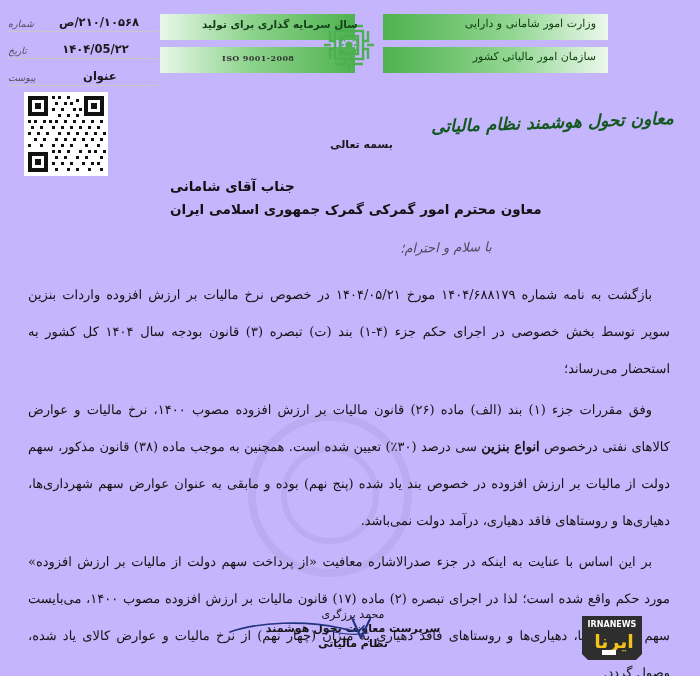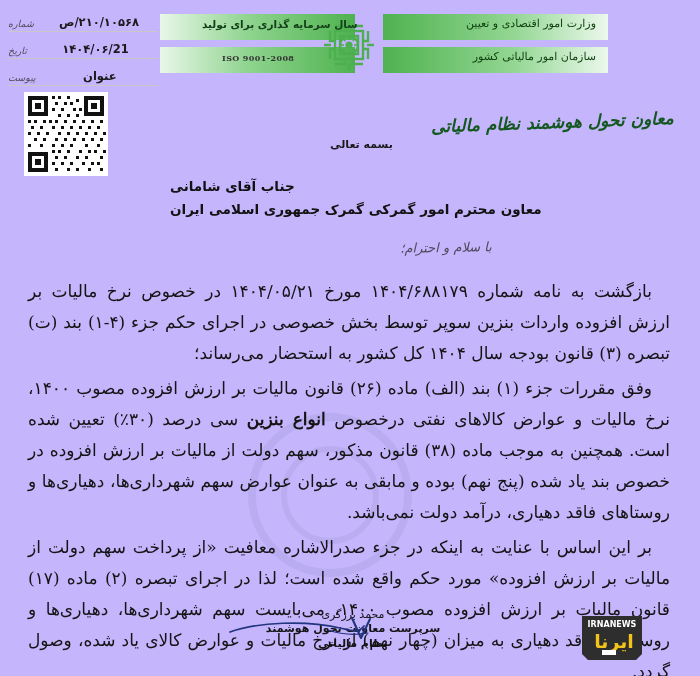--- a/index.html
+++ b/index.html
@@ -215,22 +215,22 @@
   }
 
   
   .body-text {
     position: absolute;
     top: 276px;
     right: 30px;
     left: 28px;
   }
   .para {
-    font-size: 17px;
-    line-height: 31px;
+    font-size: 13px;
+    line-height: 37px;
     text-align: justify;
     text-justify: inter-word;
     color: #141414;
     font-family: "DejaVu Serif", "Liberation Serif", serif;
     text-indent: 18px;
     margin: 0 0 4px 0;
   }
   .para:last-child { margin-bottom: 0; }
   .para b { font-weight: bold; }
 
@@ -292,33 +292,33 @@
 
   <div class="header">
 
     <div class="meta">
       <div class="meta-row">
         <span class="meta-label">شماره</span>
         <span class="meta-value">۲۱۰/۱۰۵۶۸/ص</span>
       </div>
       <div class="meta-row">
         <span class="meta-label">تاریخ</span>
-        <span class="meta-value">۱۴۰۴/۰۶/21</span>
+        <span class="meta-value">۱۴۰۴/05/۲۲</span>
       </div>
       <div class="meta-row">
         <span class="meta-label">پیوست</span>
         <span class="meta-value">عنوان</span>
       </div>
     </div>
 
     <div class="bars">
       <div class="bar">
         <div class="bar-right"></div>
         <div class="bar-left"></div>
-        <span class="bar-text-right">وزارت امور اقتصادی و تعیین</span>
+        <span class="bar-text-right">وزارت امور شامانی و دارایی</span>
         <span class="bar-text-left">سال سرمایه گذاری برای تولید</span>
       </div>
       <div class="bar">
         <div class="bar-right"></div>
         <div class="bar-left"></div>
         <span class="bar-text-right">سازمان امور مالیاتی کشور</span>
         <span class="bar-text-iso">ISO 9001-2008</span>
       </div>
     </div>
 

